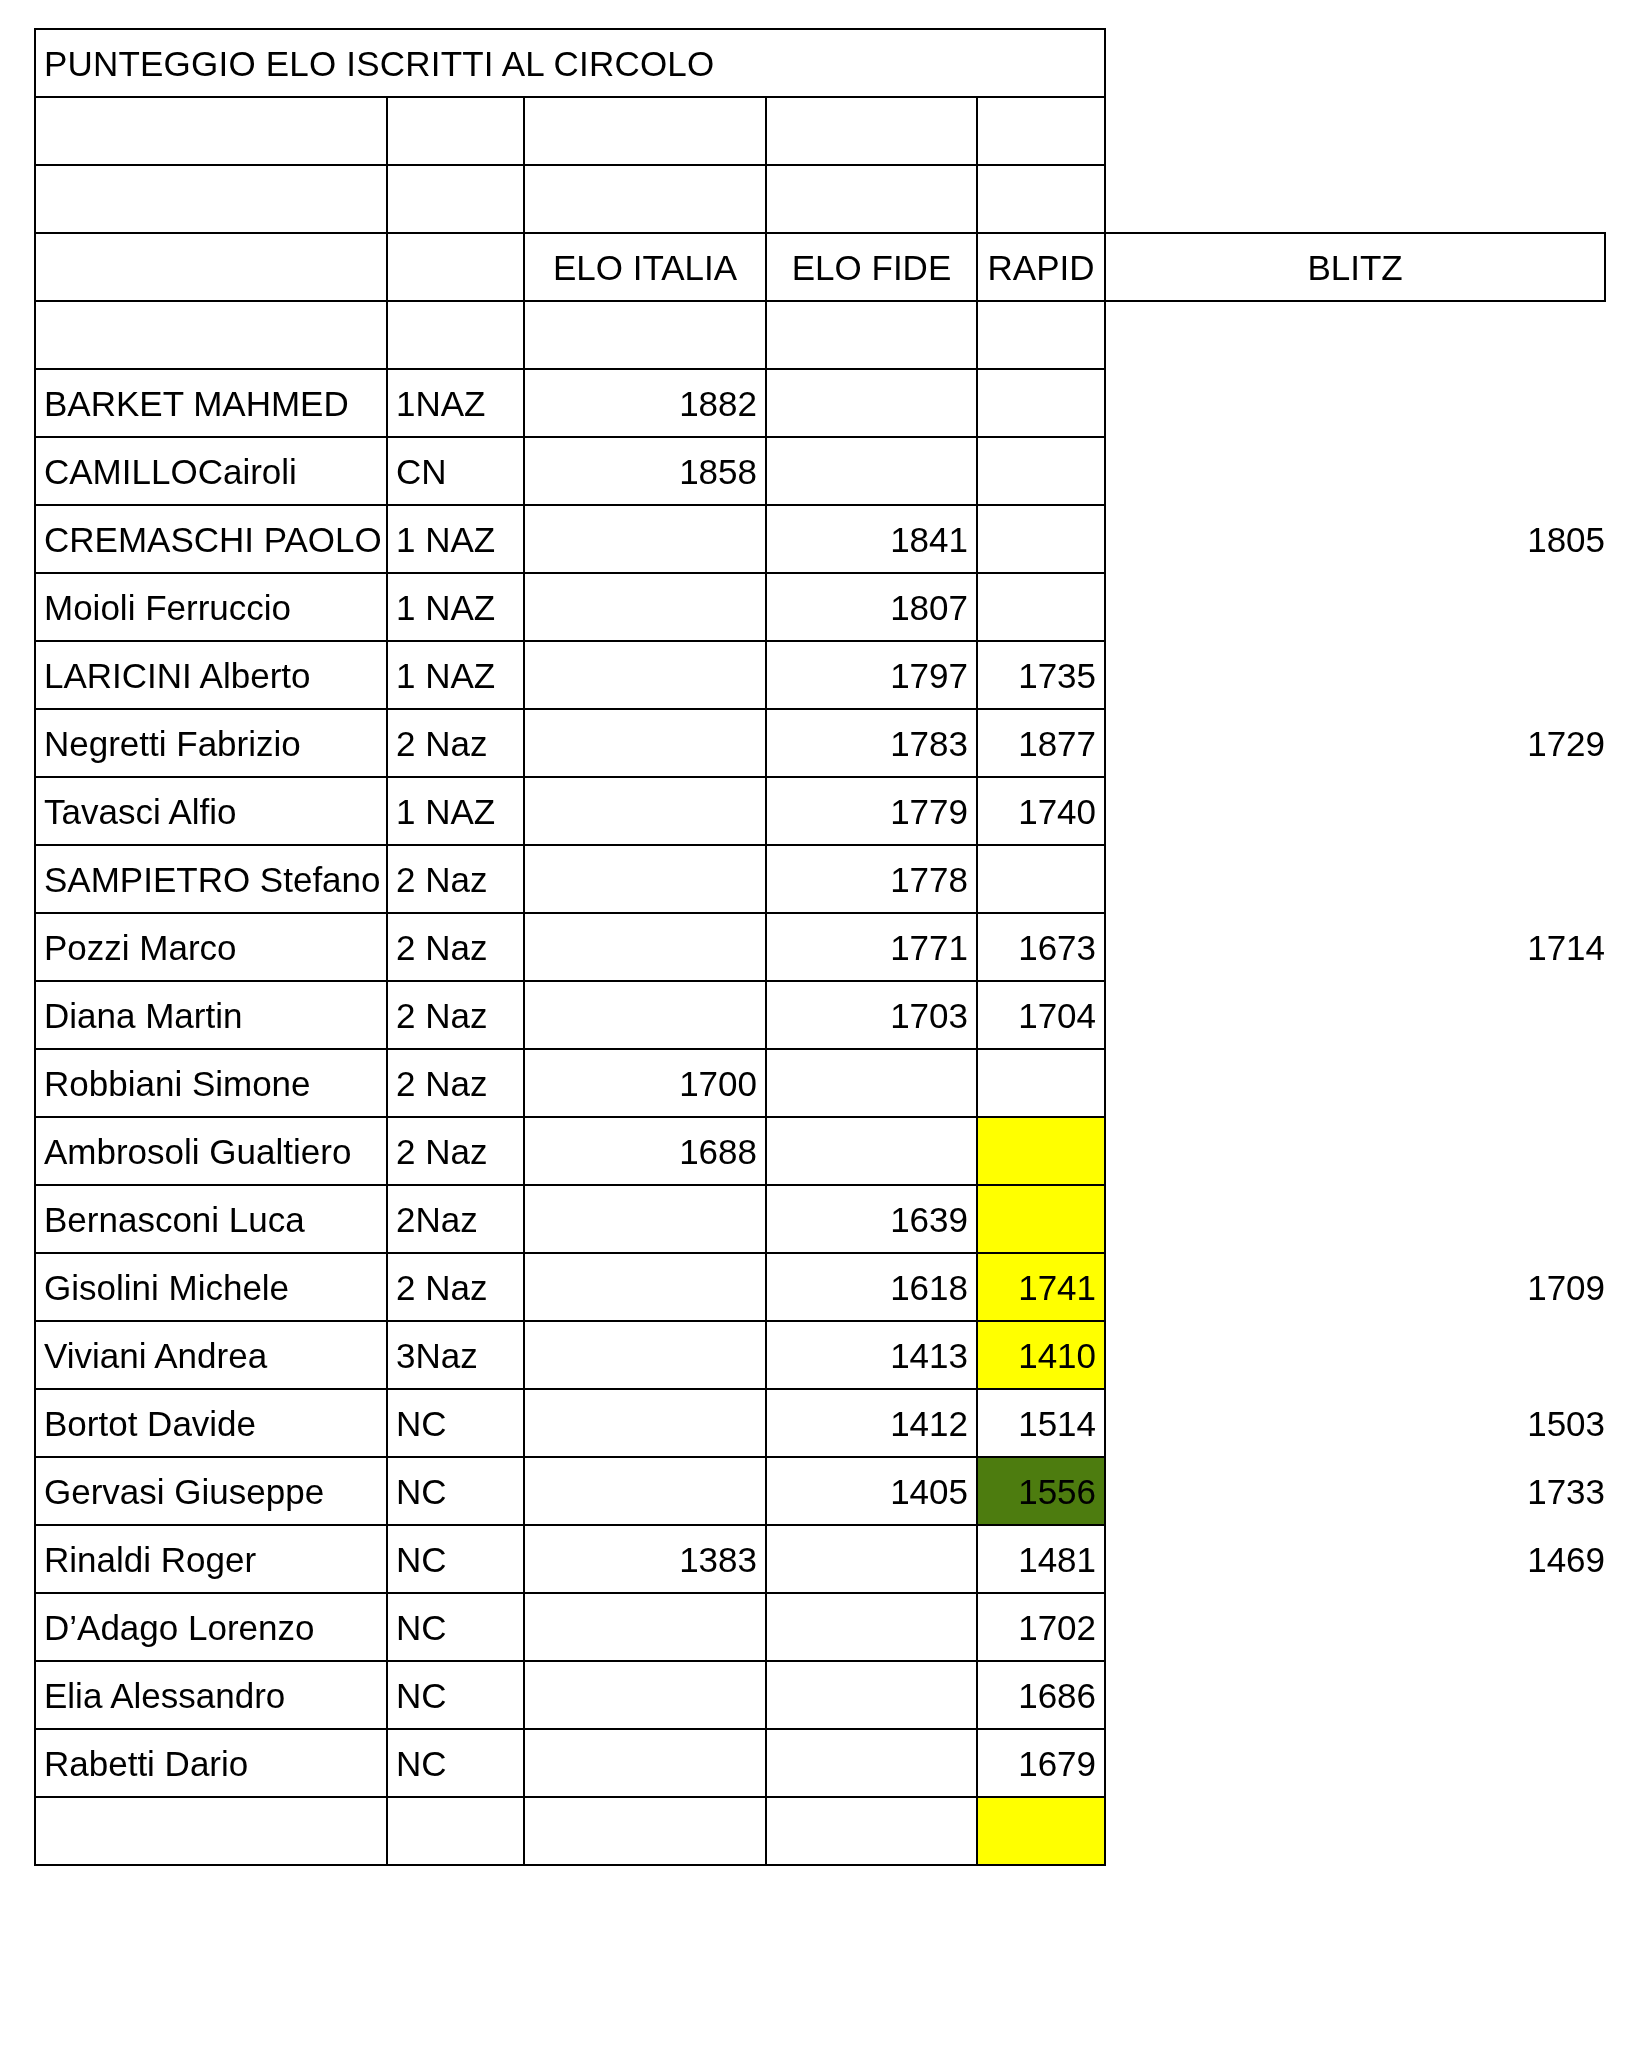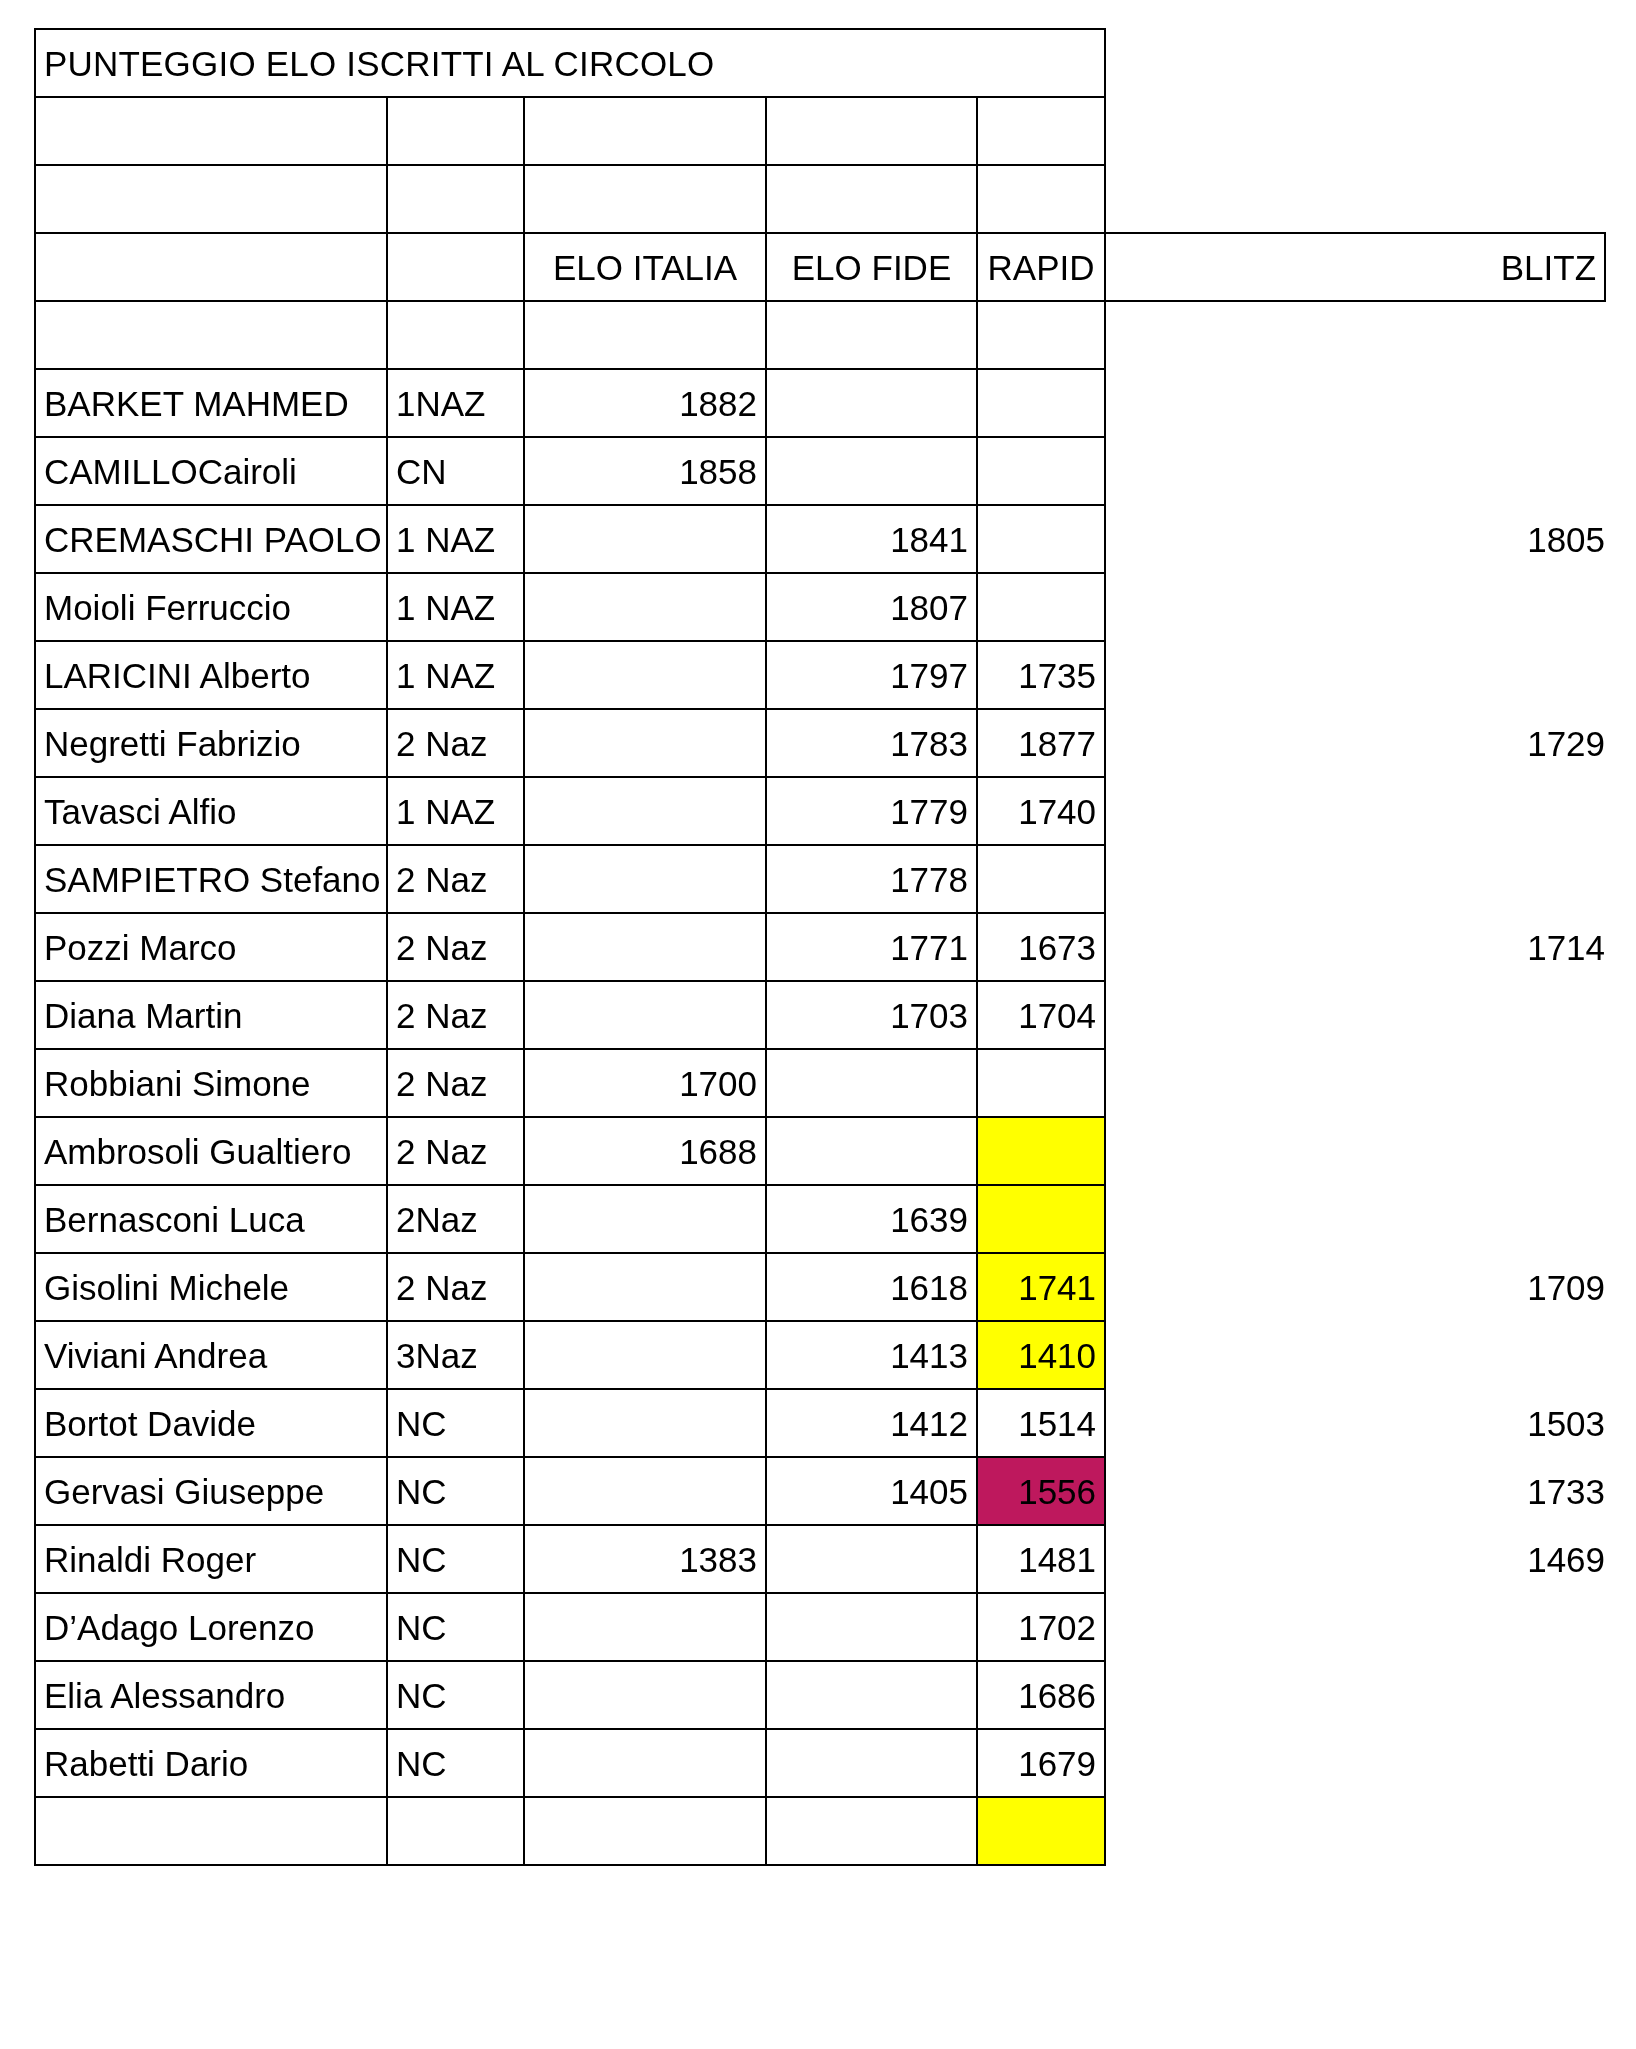--- a/index.html
+++ b/index.html
@@ -58,21 +58,21 @@
     padding-left: 12px;
   }
   td.spacer-cell { height: 62px; }
   td.header-cell {
     font-size: 38px;
     text-align: center;
     padding-left: 8px;
   }
   td.header-blitz {
     font-size: 38px;
-    text-align: right;
+    text-align: center;
     border: none;
     padding-left: 10px;
   }
   td.name   { text-align: left; }
   td.cat    { text-align: left; }
   td.num    { text-align: right; padding-right: 10px; }
   td.hl     { background: #ffff00; }
   .empty-row td { height: 66px; }
 </style>
 </head>
@@ -252,21 +252,21 @@
           <td class="num"></td>
           <td class="num">1412</td>
           <td class="num">1514</td>
           <td class="blitz">1503</td>
         </tr>
         <tr>
           <td class="name">Gervasi Giuseppe</td>
           <td class="cat">NC</td>
           <td class="num"></td>
           <td class="num">1405</td>
-          <td class="num hl" style="background: #be185d; margin-top: 11px;">1556</td>
+          <td class="num hl" style="background: #4d7c0f; margin-top: 11px;">1556</td>
           <td class="blitz">1733</td>
         </tr>
         <tr>
           <td class="name">Rinaldi Roger</td>
           <td class="cat">NC</td>
           <td class="num">1383</td>
           <td class="num"></td>
           <td class="num">1481</td>
           <td class="blitz">1469</td>
         </tr>

